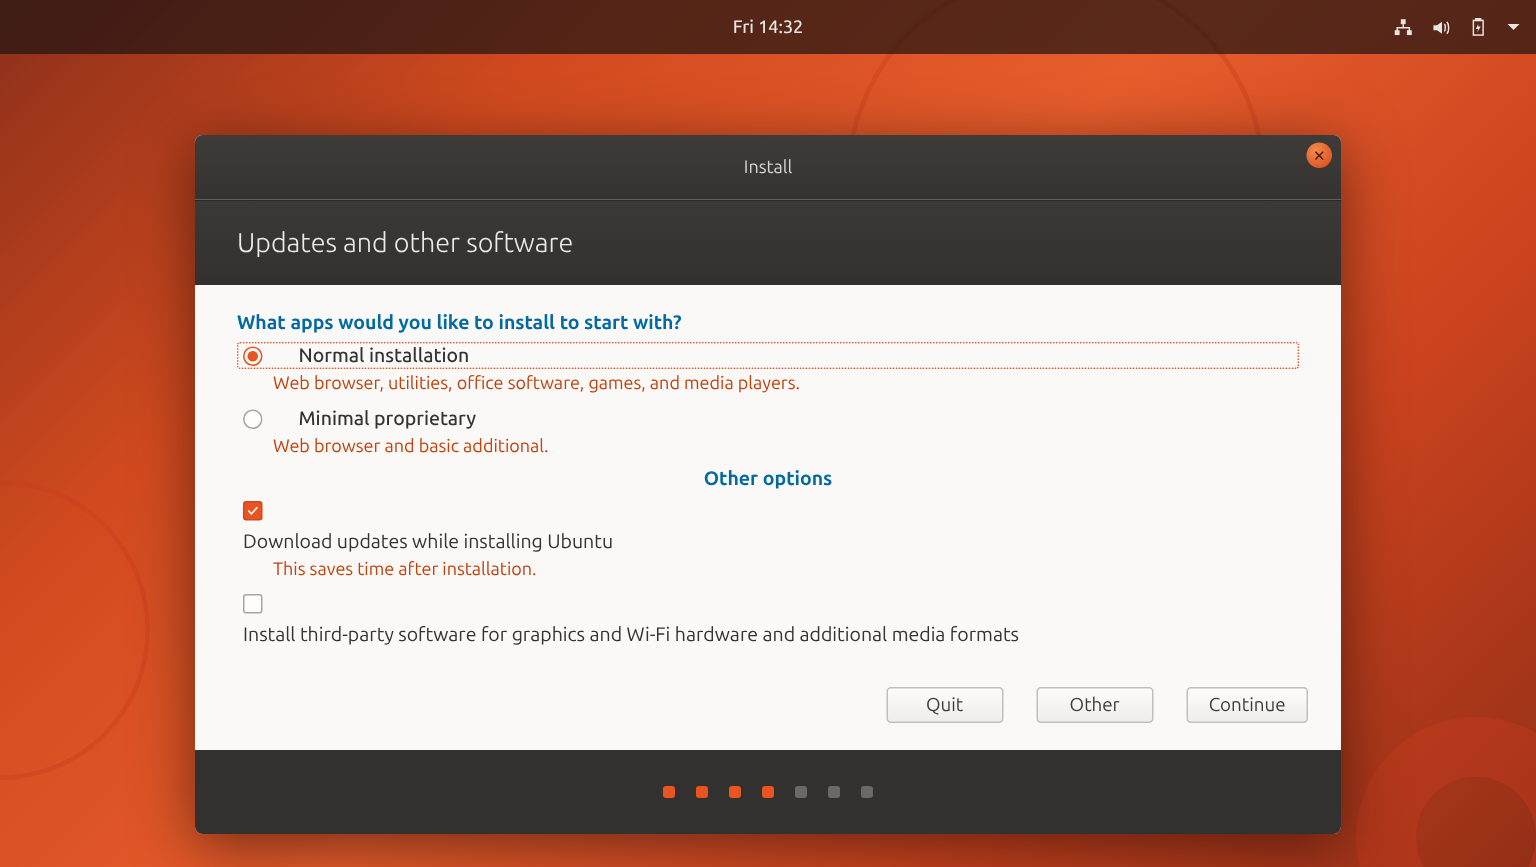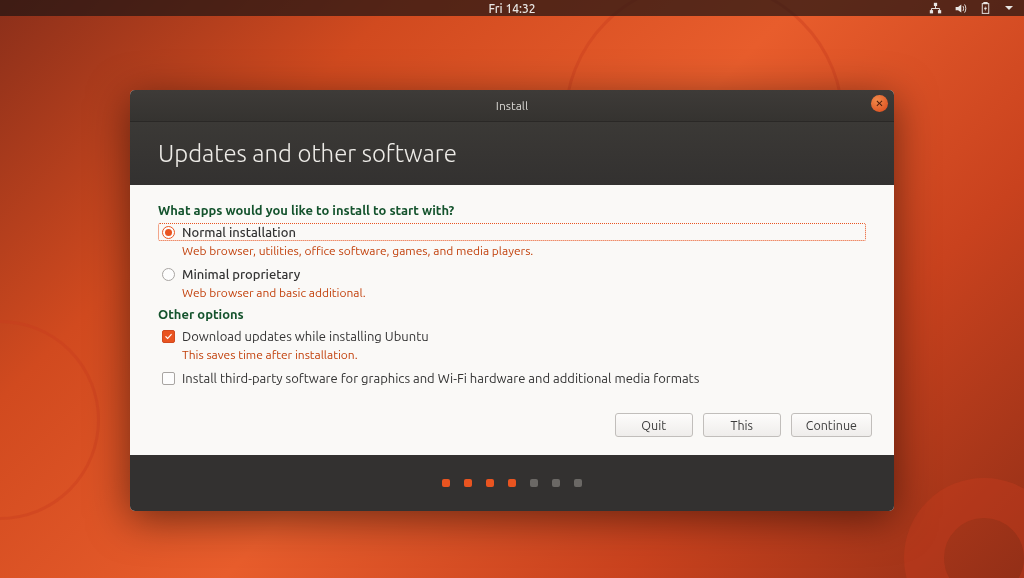--- a/index.html
+++ b/index.html
@@ -15,21 +15,21 @@
       position: absolute;
       border: 3px solid rgba(200, 60, 30, 0.4);
       border-radius: 50%;
       pointer-events: none;
     }
     .bg-circle.c1 { width: 280px; height: 280px; top: -20px; right: 180px; }
     .bg-circle.c2 { width: 160px; height: 160px; bottom: -60px; right: -40px; border-width: 40px; }
     .bg-circle.c3 { width: 200px; height: 200px; top: 320px; left: -100px; }
 
     .top-bar {
-      height: 16px;
+      height: 36px;
       background: rgba(30, 20, 18, 0.7);
       display: flex;
       align-items: center;
       color: #E8E6E3;
       font-size: 12px;
       font-weight: 500;
       position: relative;
       z-index: 10;
     }
     .top-bar .clock { position: absolute; left: 50%; transform: translateX(-50%); }
@@ -41,21 +41,21 @@
       left: 130px;
       top: 90px;
       width: 764px;
       background: #FAF9F7;
       border-radius: 5px;
       box-shadow: 0 8px 40px rgba(0,0,0,0.5);
       overflow: hidden;
       z-index: 5;
     }
     .titlebar {
-      height: 32px;
+      height: 44px;
       background: linear-gradient(#3E3B38, #353330);
       color: #D9D7D3;
       font-size: 12px;
       display: flex;
       align-items: center;
       justify-content: center;
       position: relative;
       border-bottom: 1px solid #2A2826;
     }
     .close-btn {
@@ -70,37 +70,37 @@
       align-items: center;
       justify-content: center;
       font-size: 10px;
       color: #4A1A0A;
       cursor: pointer;
     }
     .header-dark {
       background: linear-gradient(#3B3936, #333130);
       color: #EDEBE7;
       padding: 18px 28px;
-      font-size: 24px;
+      font-size: 18px;
       font-weight: 300;
     }
     .content {
       padding: 18px 28px 12px 28px;
       color: #3C3C3C;
     }
     .section-title {
       font-size: 13px;
       font-weight: 700;
-      color: #14532d;
+      color: #0369a1;
       margin-bottom: 6px;
     }
     .radio-row {
       display: flex;
       align-items: center;
-      gap: 7px;
+      gap: 24px;
       padding: 2px 4px;
       font-size: 13px;
       font-weight: 500;
       color: #333;
       border-radius: 2px;
     }
     .radio-row.selected {
       border: 1px dotted #E95420;
       padding: 1px 3px;
     }
@@ -125,27 +125,27 @@
       flex-shrink:0;
       background: #FDFDFD;
     }
     .check.checked { background:#E95420; border-color:#D14A1F; }
     .check.checked::after { content:"✓"; color:#fff; font-size:10px; font-weight:700; line-height:1; }
     .desc {
       font-size: 12px;
       color: #c2410c;
       margin: 3px 0 8px 24px;
     }
-    .options-block { margin-top: 4px; }
+    .options-block { margin-top: 4px; text-align: center; }
     .check-row {
-      display:flex; align-items:flex-end; gap:7px;
-      font-size:13px; color:#333; padding: 2px 4px;
+      display:flex; align-items:flex-start; gap:7px;
+      font-size:13px; color:#333; padding: 2px 4px; flex-direction: column;
     }
     .button-row {
-      display:flex; justify-content:flex-end; gap:10px;
+      display:flex; justify-content:flex-end; gap:22px;
       padding: 14px 22px 18px 22px;
     }
     .btn {
       min-width: 78px;
       padding: 4px 14px;
       font-size: 12.5px;
       color: #3C3C3C;
       background: linear-gradient(#FDFCFB, #EFEDEB);
       border: 1px solid #C1BEBB;
       border-radius: 3px;
@@ -236,21 +236,21 @@
     <div class="desc">This saves time after installation.</div>
 
     <div class="check-row">
       <span class="check"></span>
       <span>Install third-party software for graphics and Wi-Fi hardware and additional media formats</span>
     </div>
   </div>
 
   <div class="button-row">
     <div class="btn">Quit</div>
-    <div class="btn">This</div>
+    <div class="btn">Other</div>
     <div class="btn">Continue</div>
   </div>
 
   <div class="footer-dark">
       <span class="dot active"></span>
       <span class="dot active"></span>
       <span class="dot active"></span>
       <span class="dot active"></span>
       <span class="dot inactive"></span>
       <span class="dot inactive"></span>

